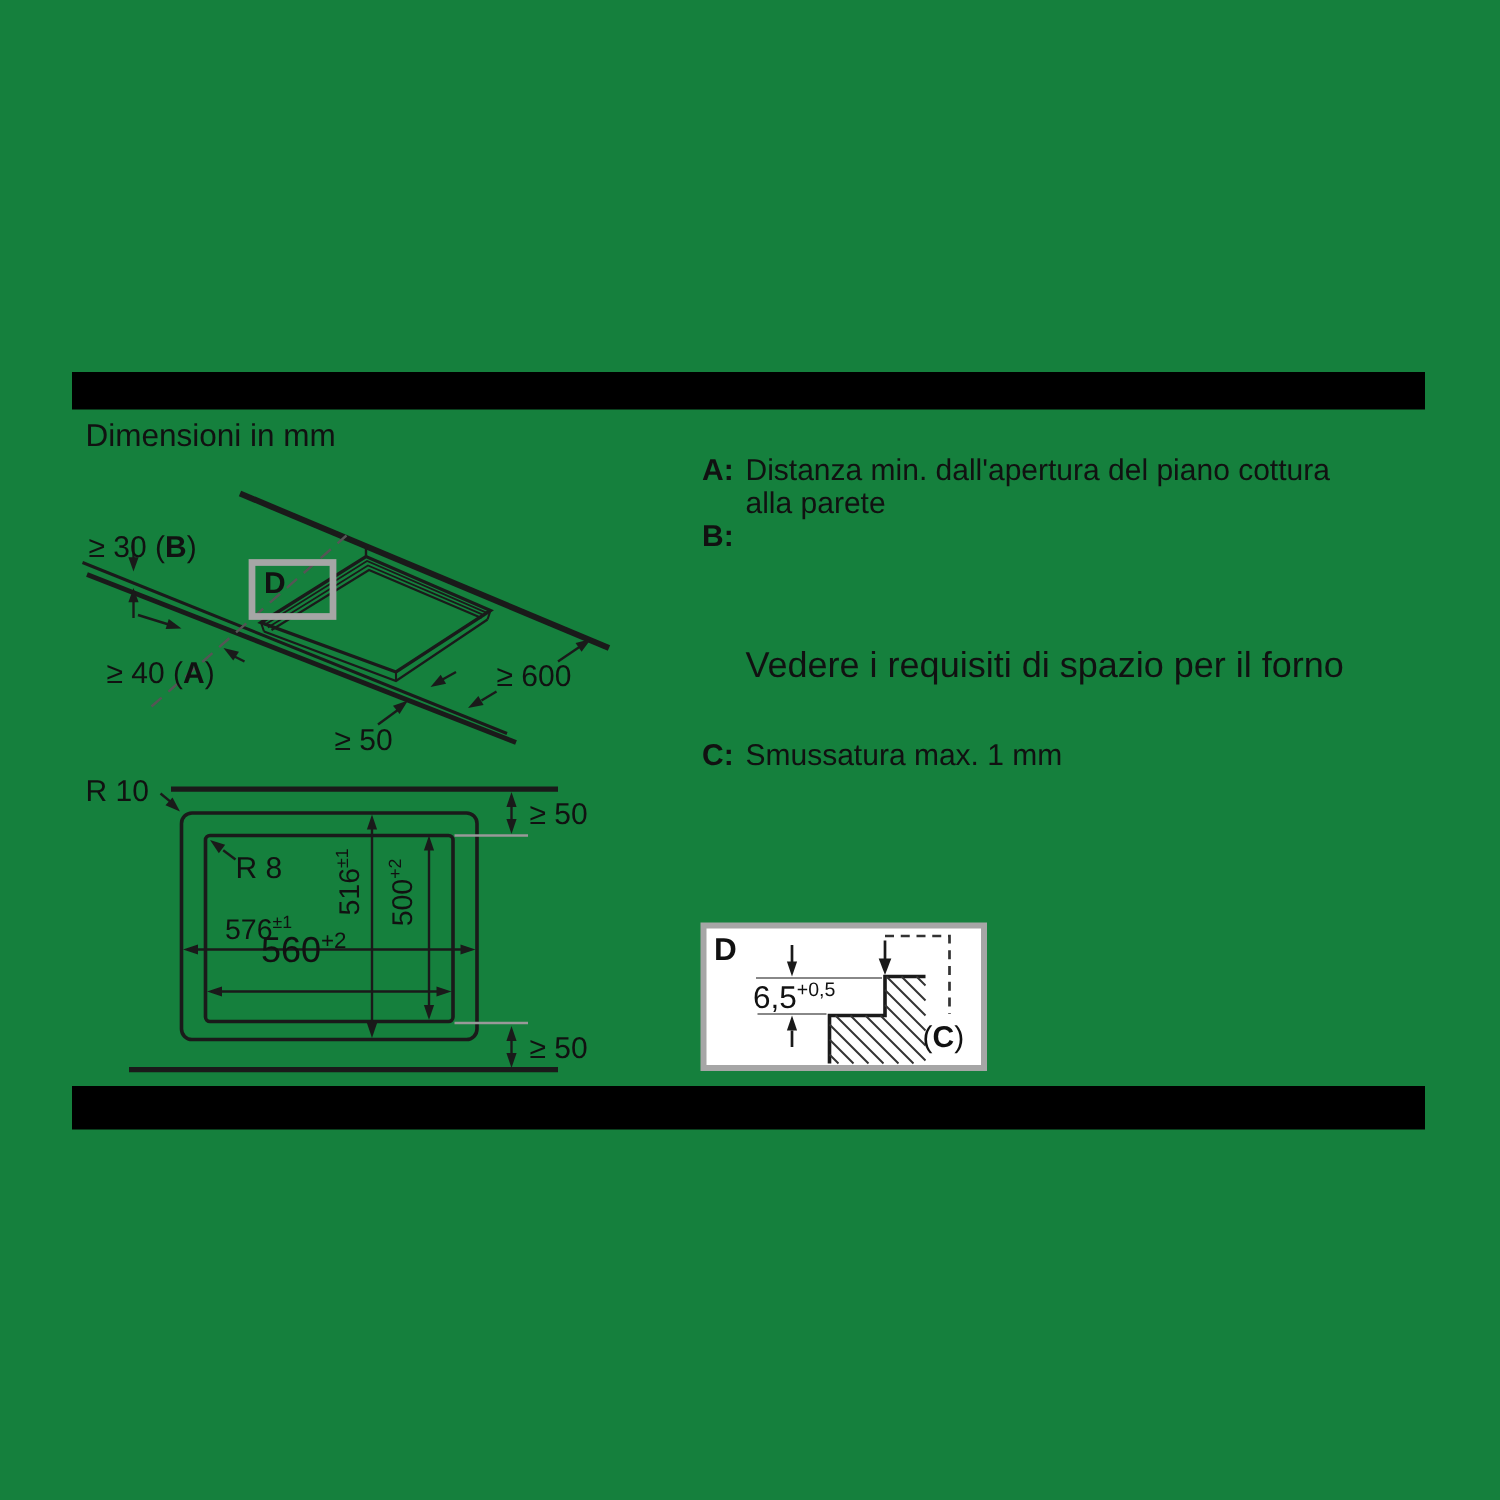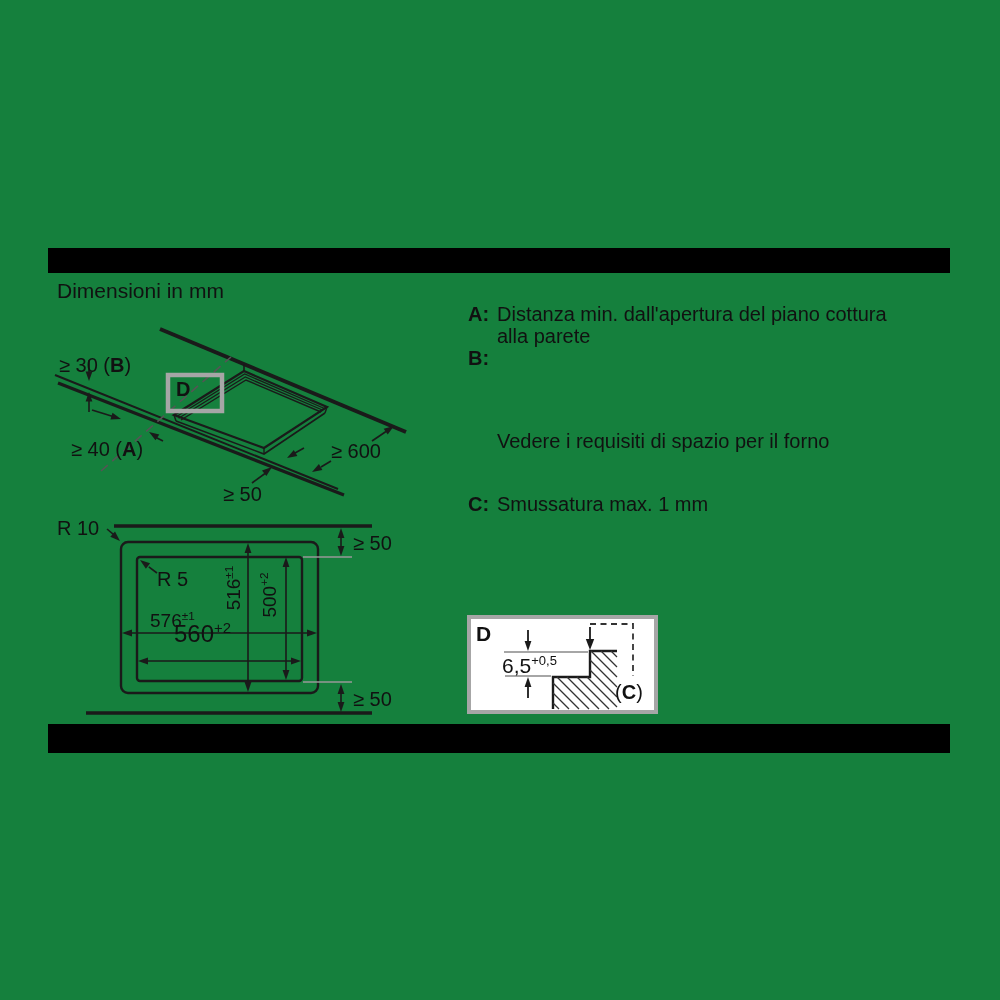--- a/index.html
+++ b/index.html
@@ -9,21 +9,21 @@
   .lbl{position:absolute;white-space:nowrap;font-size:20px;color:#111;}
   .lbl b{font-weight:bold;}
   .lbl sup{font-size:62%;vertical-align:super;line-height:0;}
   .vlbl{position:absolute;white-space:nowrap;font-size:19px;transform:rotate(-90deg);transform-origin:center center;}
   .vlbl sup{font-size:62%;vertical-align:super;line-height:0;}
   .marker{font-weight:bold;font-size:21px;}
   .legend-item{position:absolute;left:468px;width:480px;font-size:20px;line-height:21.5px;}
   .legend-key{position:absolute;left:0;top:0;font-weight:bold;}
   .legend-text{margin-left:29px;}
   .legend-text div{white-space:nowrap;}
-  .note{position:absolute;left:497px;font-size:20px;white-space:nowrap;}
+  .note{position:absolute;left:497px;font-size:24px;white-space:nowrap;}
   svg{position:absolute;left:0;top:0;}
 </style>
 </head>
 <body>
 
 <div id="stage">
 
   <div class="bar" style="top:248px;height:25px;"></div>
   <div class="bar" style="top:724px;height:29px;"></div>
 
@@ -125,21 +125,21 @@
     </g>
   </svg>
 
   <div class="lbl" style="left:59px;top:354px;"><span>≥ 30 (</span><b>B</b><span>)</span></div>
   <div class="lbl" style="left:71px;top:438px;"><span>≥ 40 (</span><b>A</b><span>)</span></div>
   <div class="lbl" style="left:223px;top:483px;">≥ 50</div>
   <div class="lbl" style="left:331px;top:440px;">≥ 600</div>
   <div class="lbl marker" style="left:176px;top:378px;font-size:20px;">D</div>
 
   <div class="lbl" style="left:57px;top:517px;">R 10</div>
-  <div class="lbl" style="left:157px;top:568px;">R 5</div>
+  <div class="lbl" style="left:157px;top:568px;">R 8</div>
   <div class="lbl" style="left:150px;top:610px;font-size:19px;"><span>576</span><sup>±1</sup></div>
   <div class="lbl" style="left:174px;top:620px;font-size:24px;"><span>560</span><sup>+2</sup></div>
   <div class="vlbl" style="left:212px;top:577px;"><span>516</span><sup>±1</sup></div>
   <div class="vlbl" style="left:247px;top:584px;"><span>500</span><sup>+2</sup></div>
   <div class="lbl" style="left:353px;top:532px;">≥ 50</div>
   <div class="lbl" style="left:353px;top:688px;">≥ 50</div>
 
   <div class="lbl marker" style="left:476px;top:622px;">D</div>
   <div class="lbl" style="left:502px;top:654px;font-size:21px;"><span>6,5</span><sup>+0,5</sup></div>
   <div class="lbl" style="left:615px;top:681px;"><span>(</span><b>C</b><span>)</span></div>

